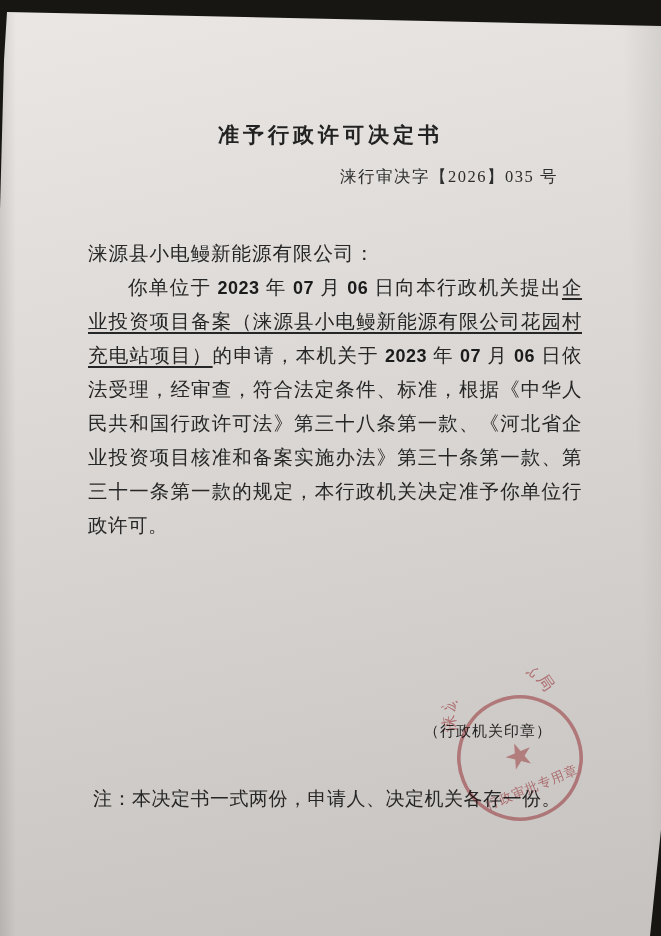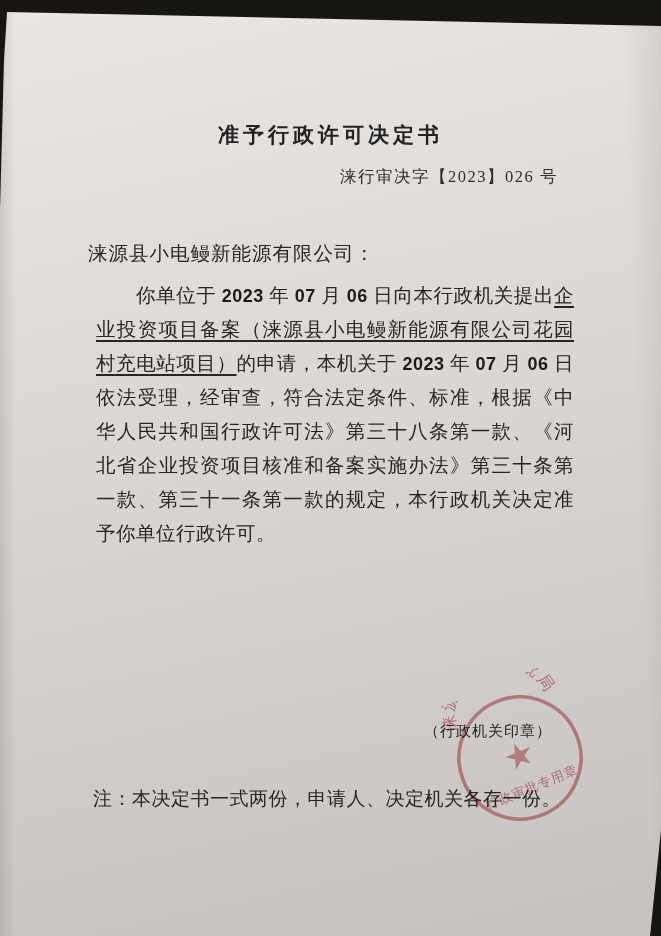--- a/index.html
+++ b/index.html
@@ -27,21 +27,21 @@
   .doc-number{
     position:absolute;top:166px;left:340px;
     font-size:16.5px;letter-spacing:1.5px;color:#2d2d2d;
   }
   .content{
     position:absolute;top:237px;left:88px;width:494px;
     font-size:19.5px;line-height:34px;color:#262626;
     text-align:justify;text-justify:inter-ideograph;
   }
   .addressee{letter-spacing:1px;}
-  .para{margin:8px;text-indent:40px;letter-spacing:.5px;}
+  .para{margin:0;text-indent:40px;letter-spacing:.5px;}
   .num{
     font-family:"Liberation Sans","DejaVu Sans",sans-serif;
     font-weight:700;font-size:18px;color:#1b1b1b;letter-spacing:.5px;
   }
   .u{text-decoration:underline;text-underline-offset:4px;text-decoration-thickness:1.5px;}
   .blank{
     font-family:"Liberation Sans","DejaVu Sans",sans-serif;font-weight:700;font-size:18px;
     border-bottom:1.6px solid #2c2c2c;padding:0 12px 1px 3px;color:#1b1b1b;
   }
   .seal-note{position:absolute;top:722px;left:424px;font-size:15px;letter-spacing:1px;color:#262626;}
@@ -53,21 +53,21 @@
   }
   .stamp svg{width:100%;height:100%;}
 </style>
 </head>
 <body>
 
 <div class="paper">
 
   <div class="title">准予行政许可决定书</div>
 
-  <div class="doc-number">涞行审决字【2023】026 号</div>
+  <div class="doc-number">涞行审决字【2026】035 号</div>
 
   <div class="content">
     <div class="addressee">涞源县小电鳗新能源有限公司：</div>
 
     <p class="para"><span>你单位于 </span><span class="num">2023</span><span> 年 </span><span class="num">07</span><span> 月 </span><span class="num">06</span><span> 日向本行政机关提出</span><span class="u">企业投资项目备案（涞源县小电鳗新能源有限公司花园村充电站项目）</span><span>的申请，本机关于 </span><span class="num">2023</span><span> 年 </span><span class="num">07</span><span> 月 </span><span class="num">06</span><span> 日依法受理，经审查，符合法定条件、标准，根据《中华人民共和国行政许可法》第三十八条第一款、《河北省企业投资项目核准和备案实施办法》第三十条第一款、第三十一条第一款的规定，本行政机关决定准予你单位行政许可。</span></p>
 
   </div>
 
   <div class="seal-note">（行政机关印章）</div>
 

